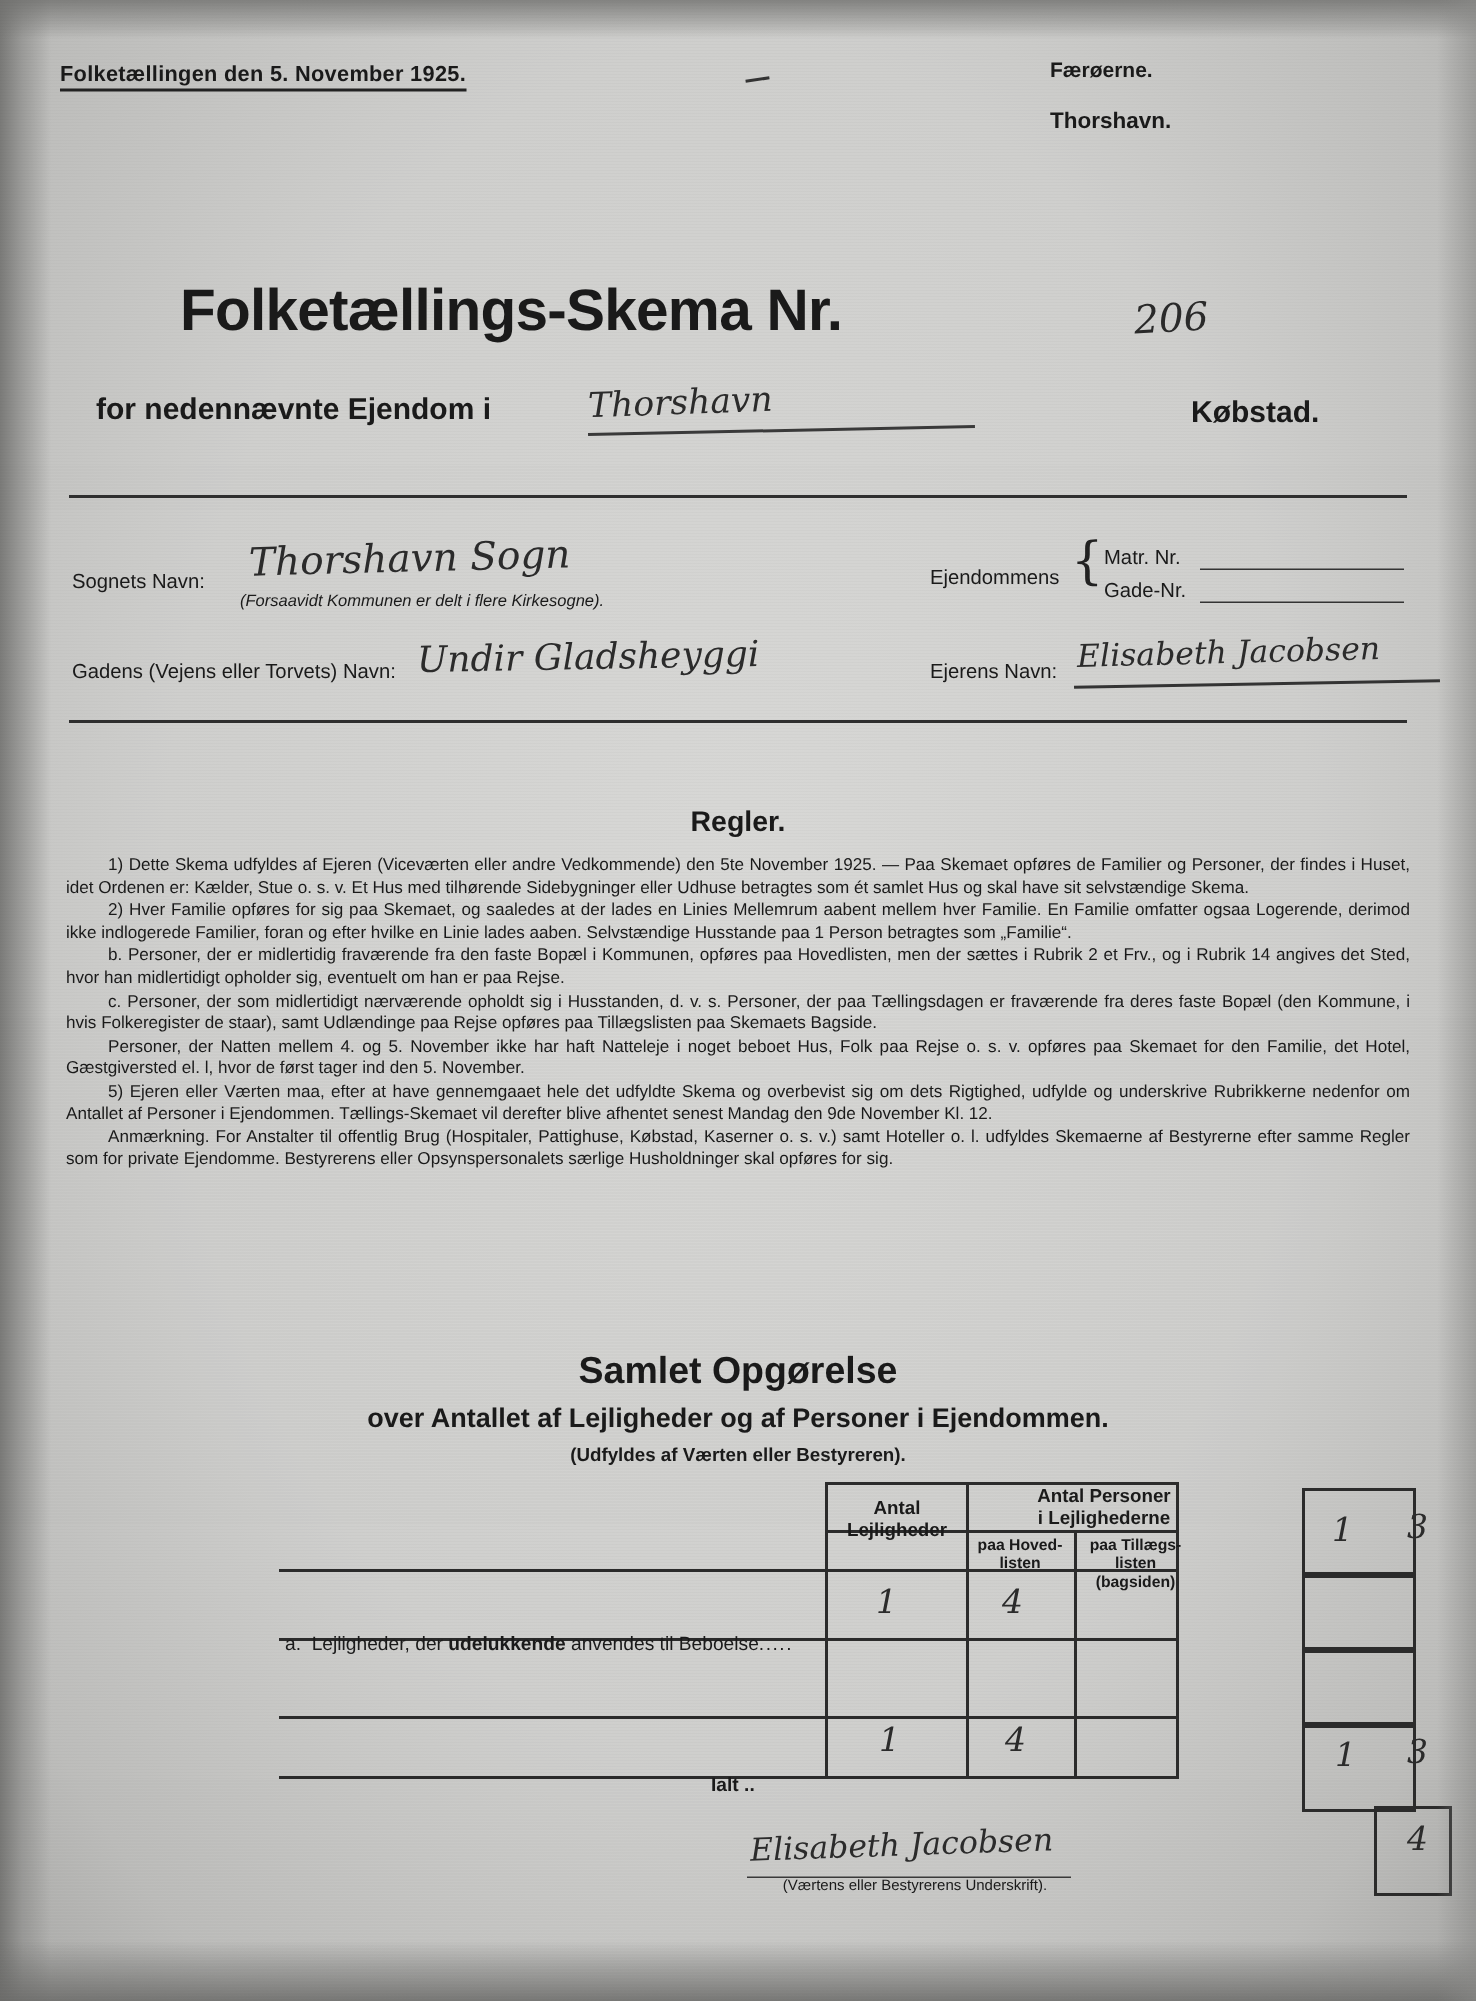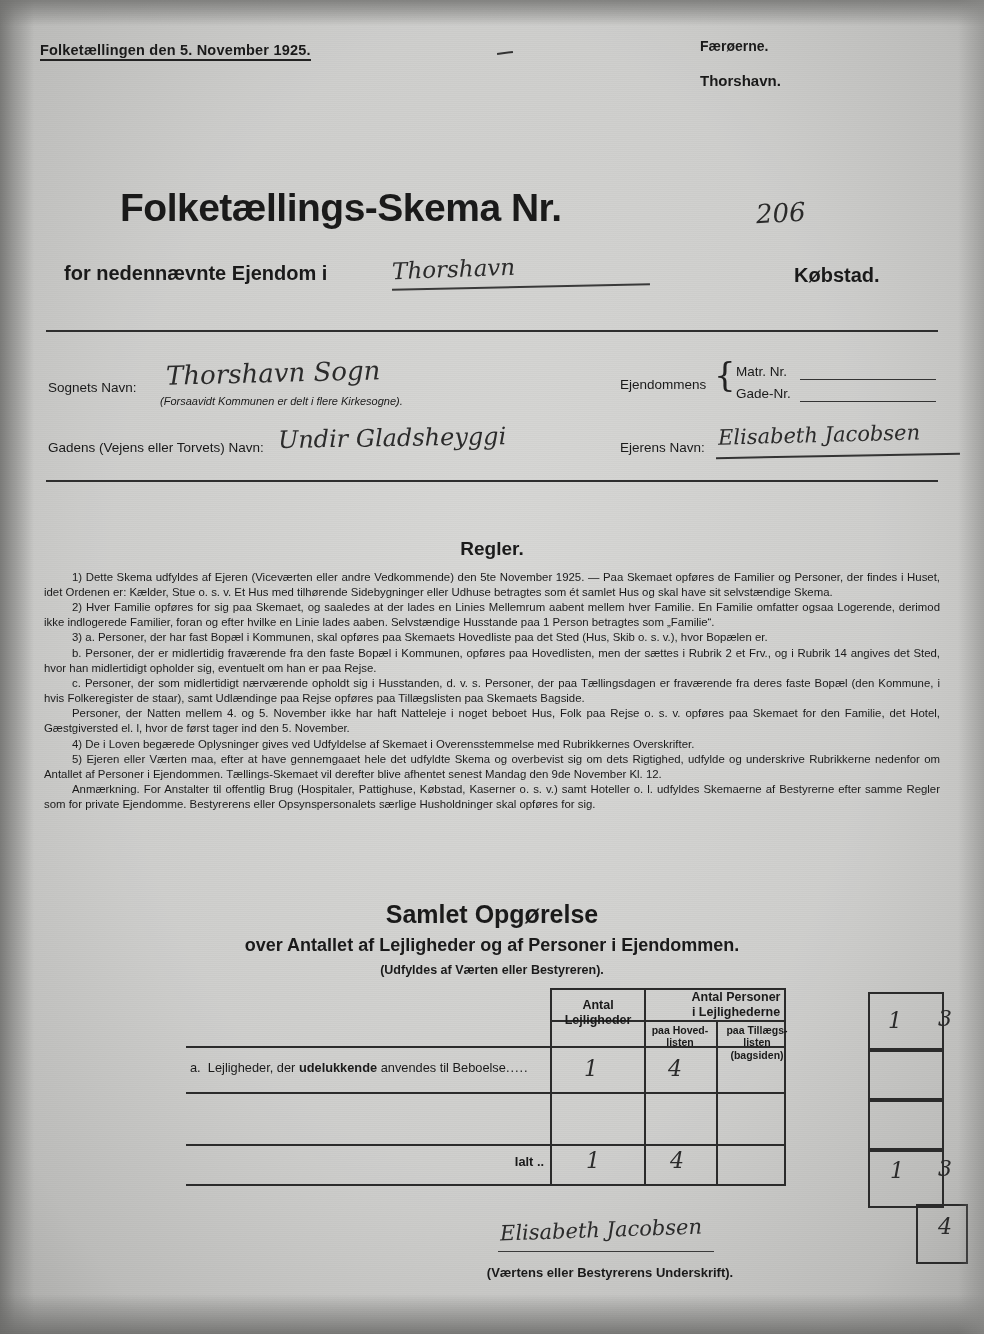--- a/index.html
+++ b/index.html
@@ -226,20 +226,21 @@
     font-size: 12.5px;
     font-weight: bold;
     line-height: 1.18;
   }
   .th-small { font-size: 10.5px; font-weight: bold; }
 
   .row-label {
     position: absolute;
     font-size: 12.8px;
     line-height: 1.3;
+    margin-top: 28px;
   }
   .row-label b { font-weight: bold; }
   .dots { letter-spacing: 1px; }
 
   .cellnum {
     position: absolute;
     font-family: "DejaVu Serif", serif;
     font-style: italic;
     font-size: 22px;
     color: #2b2b2b;
@@ -271,23 +272,22 @@
     position: absolute;
     left: 498px; top: 1251px;
     width: 216px; height: 1px;
     background: #3a3a3a;
   }
   .sig-cap {
     position: absolute;
     left: 470px; top: 1252px;
     width: 280px;
     text-align: center;
-    font-size: 13px;
-    font-weight: bold;
-    margin-top: 13px;
+    font-size: 10px;
+    font-weight: normal;
   }
 
   .noise {
     position: absolute; left:0; top:0; width:984px; height:1334px;
     pointer-events: none;
     background-image:
       repeating-linear-gradient(0deg, rgba(0,0,0,0.016) 0px, rgba(0,0,0,0.016) 1px, rgba(255,255,255,0.012) 1px, rgba(255,255,255,0.012) 2px);
     mix-blend-mode: multiply;
     opacity: .8;
   }
@@ -329,25 +329,23 @@
   <div class="lbl ejerens">Ejerens Navn:</div>
   <div class="hand ejer-hand">Elisabeth Jacobsen</div>
   <div class="ejer-line"></div>
 
   <div class="rule rule-2"></div>
 
   <div class="regler-title">Regler.</div>
   <div class="regler">
     <p class="indent">1) Dette Skema udfyldes af Ejeren (Viceværten eller andre Vedkommende) den 5te November 1925. — Paa Skemaet opføres de Familier og Personer, der findes i Huset, idet Ordenen er: Kælder, Stue o. s. v. Et Hus med tilhørende Sidebygninger eller Udhuse betragtes som ét samlet Hus og skal have sit selvstændige Skema.</p>
     <p class="indent">2) Hver Familie opføres for sig paa Skemaet, og saaledes at der lades en Linies Mellemrum aabent mellem hver Familie. En Familie omfatter ogsaa Logerende, derimod ikke indlogerede Familier, foran og efter hvilke en Linie lades aaben. Selvstændige Husstande paa 1 Person betragtes som „Familie“.</p>
-    <p class="indent">3) a. Personer, der har fast Bopæl i Kommunen, skal opføres paa Skemaets Hovedliste paa det Sted (Hus, Skib o. s. v.), hvor Bopælen er.</p>
     <p class="indent">b. Personer, der er midlertidig fraværende fra den faste Bopæl i Kommunen, opføres paa Hovedlisten, men der sættes i Rubrik 2 et Frv., og i Rubrik 14 angives det Sted, hvor han midlertidigt opholder sig, eventuelt om han er paa Rejse.</p>
     <p class="indent">c. Personer, der som midlertidigt nærværende opholdt sig i Husstanden, d. v. s. Personer, der paa Tællingsdagen er fraværende fra deres faste Bopæl (den Kommune, i hvis Folkeregister de staar), samt Udlændinge paa Rejse opføres paa Tillægslisten paa Skemaets Bagside.</p>
     <p class="indent">Personer, der Natten mellem 4. og 5. November ikke har haft Natteleje i noget beboet Hus, Folk paa Rejse o. s. v. opføres paa Skemaet for den Familie, det Hotel, Gæstgiversted el. l, hvor de først tager ind den 5. November.</p>
-    <p class="indent">4) De i Loven begærede Oplysninger gives ved Udfyldelse af Skemaet i Overensstemmelse med Rubrikkernes Overskrifter.</p>
     <p class="indent">5) Ejeren eller Værten maa, efter at have gennemgaaet hele det udfyldte Skema og overbevist sig om dets Rigtighed, udfylde og underskrive Rubrikkerne nedenfor om Antallet af Personer i Ejendommen. Tællings-Skemaet vil derefter blive afhentet senest Mandag den 9de November Kl. 12.</p>
     <p class="indent">Anmærkning. For Anstalter til offentlig Brug (Hospitaler, Pattighuse, Købstad, Kaserner o. s. v.) samt Hoteller o. l. udfyldes Skemaerne af Bestyrerne efter samme Regler som for private Ejendomme. Bestyrerens eller Opsynspersonalets særlige Husholdninger skal opføres for sig.</p>
   </div>
 
   <div class="samlet-title">Samlet Opgørelse</div>
   <div class="samlet-sub">over Antallet af Lejligheder og af Personer i Ejendommen.</div>
   <div class="samlet-sub2">(Udfyldes af Værten eller Bestyreren).</div>
 
   <div class="tbl">
     <div class="hline" style="left:364px; top:0; width:236px;"></div>
@@ -364,21 +362,21 @@
 
     <div class="th" style="left:368px; top:10px; width:88px;">Antal<br>Lejligheder</div>
     <div class="th" style="left:460px; top:2px; width:138px;padding-left:21px;">Antal Personer<br>i Lejlighederne</div>
     <div class="th th-small" style="left:460px; top:36px; width:68px;">paa Hoved-<br>listen</div>
     <div class="th th-small" style="left:532px; top:36px; width:78px;">paa Tillægs-<br>listen (bagsiden)</div>
 
     <div class="row-label" style="left:4px; top:72px; width:352px;">
       <span>a.</span>
       &nbsp;Lejligheder, der <b>udelukkende</b> anvendes til Beboelse<span class="dots">.....</span>
     </div>
-    <div class="row-label" style="left:288px; top:166px; width:70px; text-align:right; font-weight:bold;">Ialt ..</div>
+    <div class="row-label" style="left:288px; top:166px; width:70px; text-align:left; font-weight:bold;">Ialt ..</div>
 
     <div class="cellnum" style="left:398px; top:68px;">1</div>
     <div class="cellnum" style="left:482px; top:68px;">4</div>
     <div class="cellnum" style="left:400px; top:160px;">1</div>
     <div class="cellnum" style="left:484px; top:160px;">4</div>
   </div>
 
   <div class="rbox" style="left:868px; top:992px; width:72px; height:56px;"></div>
   <div class="rbox" style="left:868px; top:1048px; width:72px; height:50px;"></div>
   <div class="rbox" style="left:868px; top:1098px; width:72px; height:50px;"></div>

